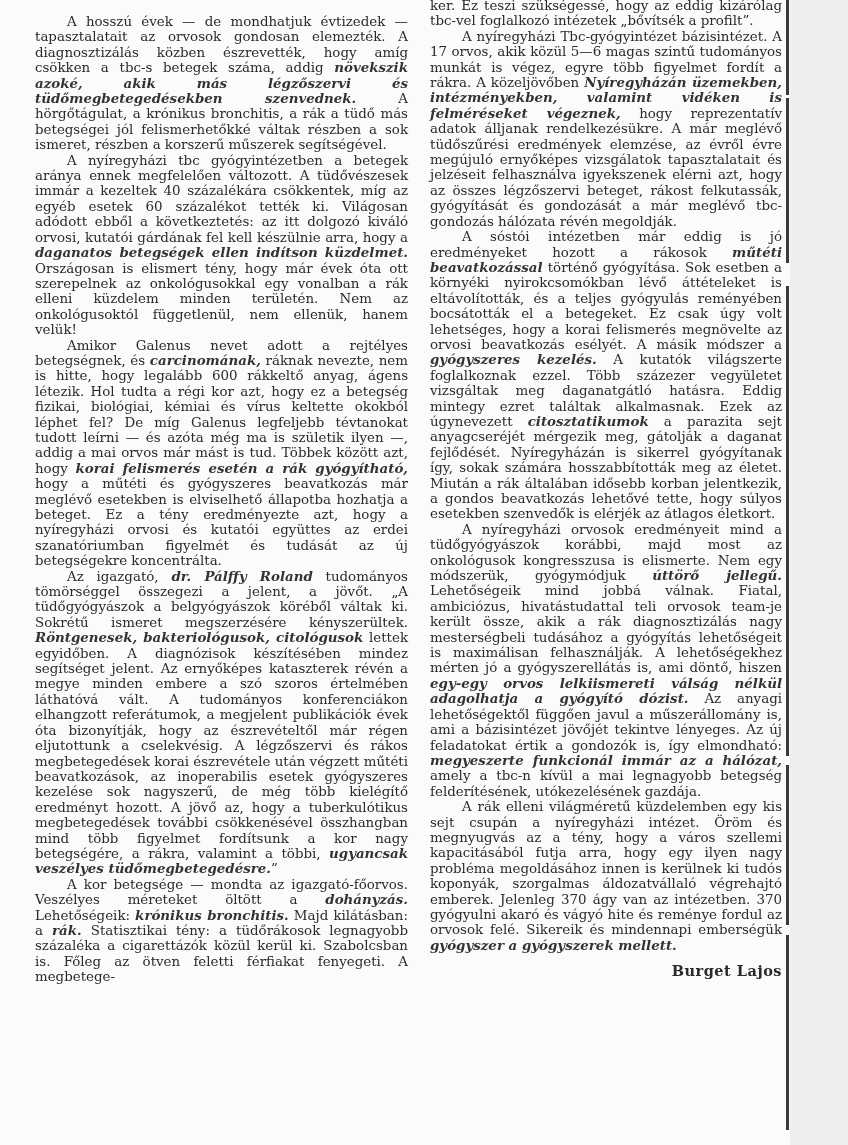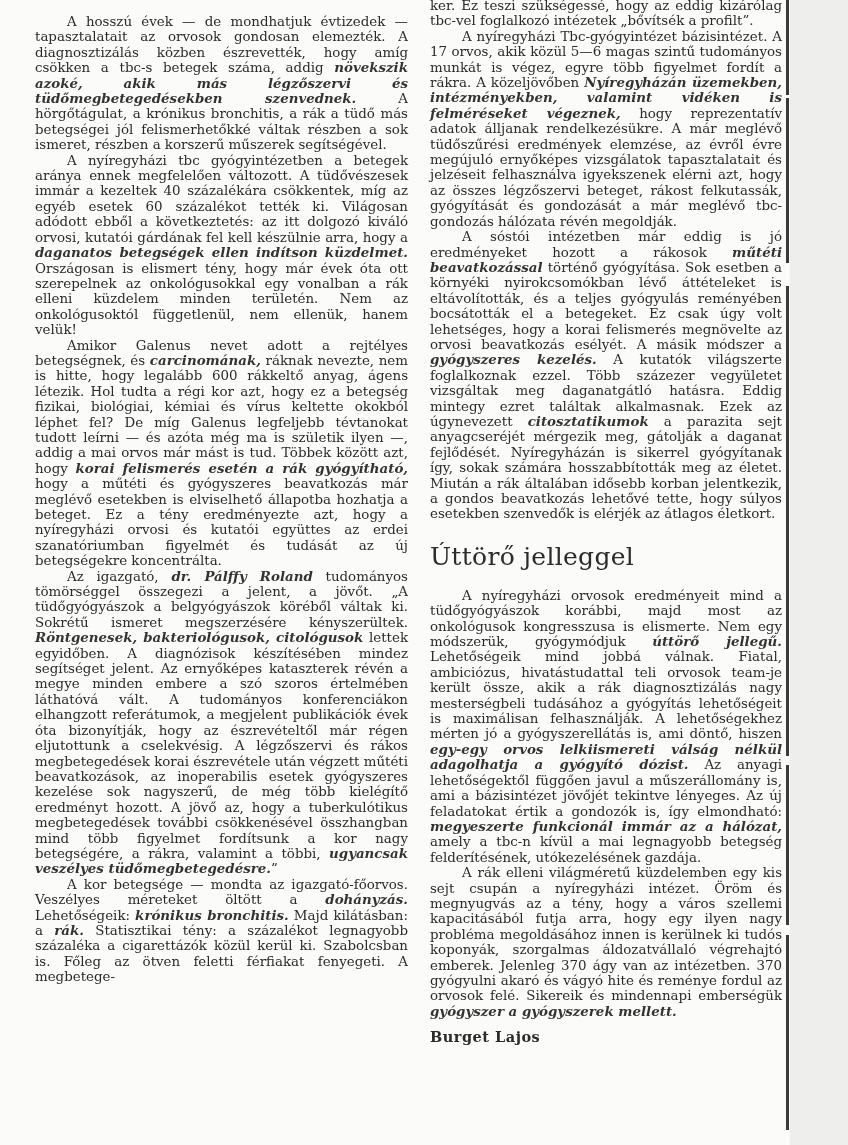--- a/index.html
+++ b/index.html
@@ -32,21 +32,21 @@
   p { margin: 0; text-indent: 32px; }
   p.cont { text-indent: 0; }
   em { font-style: italic; font-weight: bold; color: #333; }
   h2 {
     font-family: "DejaVu Serif", "Liberation Serif", serif;
     font-weight: normal;
     font-size: 25px; line-height: 30px; margin: 0;
     letter-spacing: 0.3px; color: #2b2b2b;
   }
   .byline {
-    text-align: left; font-weight: bold; font-size: 14.5px;
+    text-align: right; font-weight: bold; font-size: 14.5px;
     margin-top: 10px; letter-spacing: 0.5px;
   }
 </style>
 </head>
 <body>
 
 <div class="paper"></div>
 <div class="right-strip"></div>
 <div class="vrule" style="top:0;height:95px"></div>
 <div class="vrule" style="top:98px;height:165px"></div>
@@ -55,29 +55,28 @@
 <div class="vrule" style="top:935px;height:195px"></div>
 
 <div class="col col-left" style="top:14px">
   <div>
       <p><span>A hosszú évek — de mondhatjuk évtizedek — tapasztalatait az orvosok gondosan elemezték. A diagnosztizálás közben észrevették, hogy amíg csökken a tbc-s betegek száma, addig </span><em>növekszik azoké, akik más légzőszervi és tüdőmegbetegedésekben szenvednek.</em><span> A hörgőtágulat, a krónikus bronchitis, a rák a tüdő más betegségei jól felismerhetőkké váltak részben a sok ismeret, részben a korszerű műszerek segítségével.</span></p>
       <p><span>A nyíregyházi tbc gyógyintézetben a betegek aránya ennek megfelelően változott. A tüdővészesek immár a kezeltek 40 százalékára csökkentek, míg az egyéb esetek 60 százalékot tették ki. Világosan adódott ebből a következtetés: az itt dolgozó kiváló orvosi, kutatói gárdának fel kell készülnie arra, hogy a </span><em>daganatos betegségek ellen indítson küzdelmet.</em><span> Országosan is elismert tény, hogy már évek óta ott szerepelnek az onkológusokkal egy vonalban a rák elleni küzdelem minden területén. Nem az onkológusoktól függetlenül, nem ellenük, hanem velük!</span></p>
       <p><span>Amikor Galenus nevet adott a rejtélyes betegségnek, és </span><em>carcinomának,</em><span> ráknak nevezte, nem is hitte, hogy legalább 600 rákkeltő anyag, ágens létezik. Hol tudta a régi kor azt, hogy ez a betegség fizikai, biológiai, kémiai és vírus keltette okokból léphet fel? De míg Galenus legfeljebb tévtanokat tudott leírni — és azóta még ma is születik ilyen —, addig a mai orvos már mást is tud. Többek között azt, hogy </span><em>korai felismerés esetén a rák gyógyítható,</em><span> hogy a műtéti és gyógyszeres beavatkozás már meglévő esetekben is elviselhető állapotba hozhatja a beteget. Ez a tény eredményezte azt, hogy a nyíregyházi orvosi és kutatói együttes az erdei szanatóriumban figyelmét és tudását az új betegségekre koncentrálta.</span></p>
     </div>
   <div>
       <p><span>Az igazgató, </span><em>dr. Pálffy Roland</em><span> tudományos tömörséggel összegezi a jelent, a jövőt. „A tüdőgyógyászok a belgyógyászok köréből váltak ki. Sokrétű ismeret megszerzésére kényszerültek. </span><em>Röntgenesek, bakteriológusok, citológusok</em><span> lettek egyidőben. A diagnózisok készítésében mindez segítséget jelent. Az ernyőképes kataszterek révén a megye minden embere a szó szoros értelmében láthatóvá vált. A tudományos konferenciákon elhangzott referátumok, a megjelent publikációk évek óta bizonyítják, hogy az észrevételtől már régen eljutottunk a cselekvésig. A légzőszervi és rákos megbetegedések korai észrevétele után végzett műtéti beavatkozások, az inoperabilis esetek gyógyszeres kezelése sok nagyszerű, de még több kielégítő eredményt hozott. A jövő az, hogy a tuberkulótikus megbetegedések további csökkenésével összhangban mind több figyelmet fordítsunk a kor nagy betegségére, a rákra, valamint a többi, </span><em>ugyancsak veszélyes tüdőmegbetegedésre.</em><span>”</span></p>
-      <p><span>A kor betegsége — mondta az igazgató-főorvos. Veszélyes méreteket öltött a </span><em>dohányzás.</em><span> Lehetőségeik: </span><em>krónikus bronchitis.</em><span> Majd kilátásban: a </span><em>rák.</em><span> Statisztikai tény: a százalékot legnagyobb százaléka a cigarettázók közül kerül ki. Szabolcsban is. Főleg az ötven feletti férfiakat fenyegeti. A megbetege-</span></p>
+      <p><span>A kor betegsége — mondta az igazgató-főorvos. Veszélyes méreteket öltött a </span><em>dohányzás.</em><span> Lehetőségeik: </span><em>krónikus bronchitis.</em><span> Majd kilátásban: a </span><em>rák.</em><span> Statisztikai tény: a tüdőrákosok legnagyobb százaléka a cigarettázók közül kerül ki. Szabolcsban is. Főleg az ötven feletti férfiakat fenyegeti. A megbetege-</span></p>
     </div>
 </div>
 
 <div class="col col-right" style="top:-2px">
   <div>
       <p class="cont"><span>ker. Ez teszi szükségessé, hogy az eddig kizárólag tbc-vel foglalkozó intézetek „bővítsék a profilt”.</span></p>
       <p><span>A nyíregyházi Tbc-gyógyintézet bázisintézet. A 17 orvos, akik közül 5—6 magas szintű tudományos munkát is végez, egyre több figyelmet fordít a rákra. A közeljövőben </span><em>Nyíregyházán üzemekben, intézményekben, valamint vidéken is felméréseket végeznek,</em><span> hogy reprezentatív adatok álljanak rendelkezésükre. A már meglévő tüdőszűrési eredmények elemzése, az évről évre megújuló ernyőképes vizsgálatok tapasztalatait és jelzéseit felhasználva igyekszenek elérni azt, hogy az összes légzőszervi beteget, rákost felkutassák, gyógyítását és gondozását a már meglévő tbc-gondozás hálózata révén megoldják.</span></p>
       <p><span>A sóstói intézetben már eddig is jó eredményeket hozott a rákosok </span><em>műtéti beavatkozással</em><span> történő gyógyítása. Sok esetben a környéki nyirokcsomókban lévő áttételeket is eltávolították, és a teljes gyógyulás reményében bocsátották el a betegeket. Ez csak úgy volt lehetséges, hogy a korai felismerés megnövelte az orvosi beavatkozás esélyét. A másik módszer a </span><em>gyógyszeres kezelés.</em><span> A kutatók világszerte foglalkoznak ezzel. Több százezer vegyületet vizsgáltak meg daganatgátló hatásra. Eddig mintegy ezret találtak alkalmasnak. Ezek az úgynevezett </span><em>citosztatikumok</em><span> a parazita sejt anyagcseréjét mérgezik meg, gátolják a daganat fejlődését. Nyíregyházán is sikerrel gyógyítanak így, sokak számára hosszabbították meg az életet. Miután a rák általában idősebb korban jelentkezik, a gondos beavatkozás lehetővé tette, hogy súlyos esetekben szenvedők is elérjék az átlagos életkort.</span></p>
     </div>
-  <h2 style="margin-top:20px;margin-bottom:16px">Úttörő jelleggel</h2>
   <div>
       <p><span>A nyíregyházi orvosok eredményeit mind a tüdőgyógyászok korábbi, majd most az onkológusok kongresszusa is elismerte. Nem egy módszerük, gyógymódjuk </span><em>úttörő jellegű.</em><span> Lehetőségeik mind jobbá válnak. Fiatal, ambiciózus, hivatástudattal teli orvosok team-je került össze, akik a rák diagnosztizálás nagy mesterségbeli tudásához a gyógyítás lehetőségeit is maximálisan felhasználják. A lehetőségekhez mérten jó a gyógyszerellátás is, ami döntő, hiszen </span><em>egy-egy orvos lelkiismereti válság nélkül adagolhatja a gyógyító dózist.</em><span> Az anyagi lehetőségektől függően javul a műszerállomány is, ami a bázisintézet jövőjét tekintve lényeges. Az új feladatokat értik a gondozók is, így elmondható: </span><em>megyeszerte funkcionál immár az a hálózat,</em><span> amely a tbc-n kívül a mai legnagyobb betegség felderítésének, utókezelésének gazdája.</span></p>
       <p><span>A rák elleni világméretű küzdelemben egy kis sejt csupán a nyíregyházi intézet. Öröm és megnyugvás az a tény, hogy a város szellemi kapacitásából futja arra, hogy egy ilyen nagy probléma megoldásához innen is kerülnek ki tudós koponyák, szorgalmas áldozatvállaló végrehajtó emberek. Jelenleg 370 ágy van az intézetben. 370 gyógyulni akaró és vágyó hite és reménye fordul az orvosok felé. Sikereik és mindennapi emberségük </span><em>gyógyszer a gyógyszerek mellett.</em></p>
     </div>
   <div class="byline">Burget Lajos</div>
 </div>
 
 </body></html>

